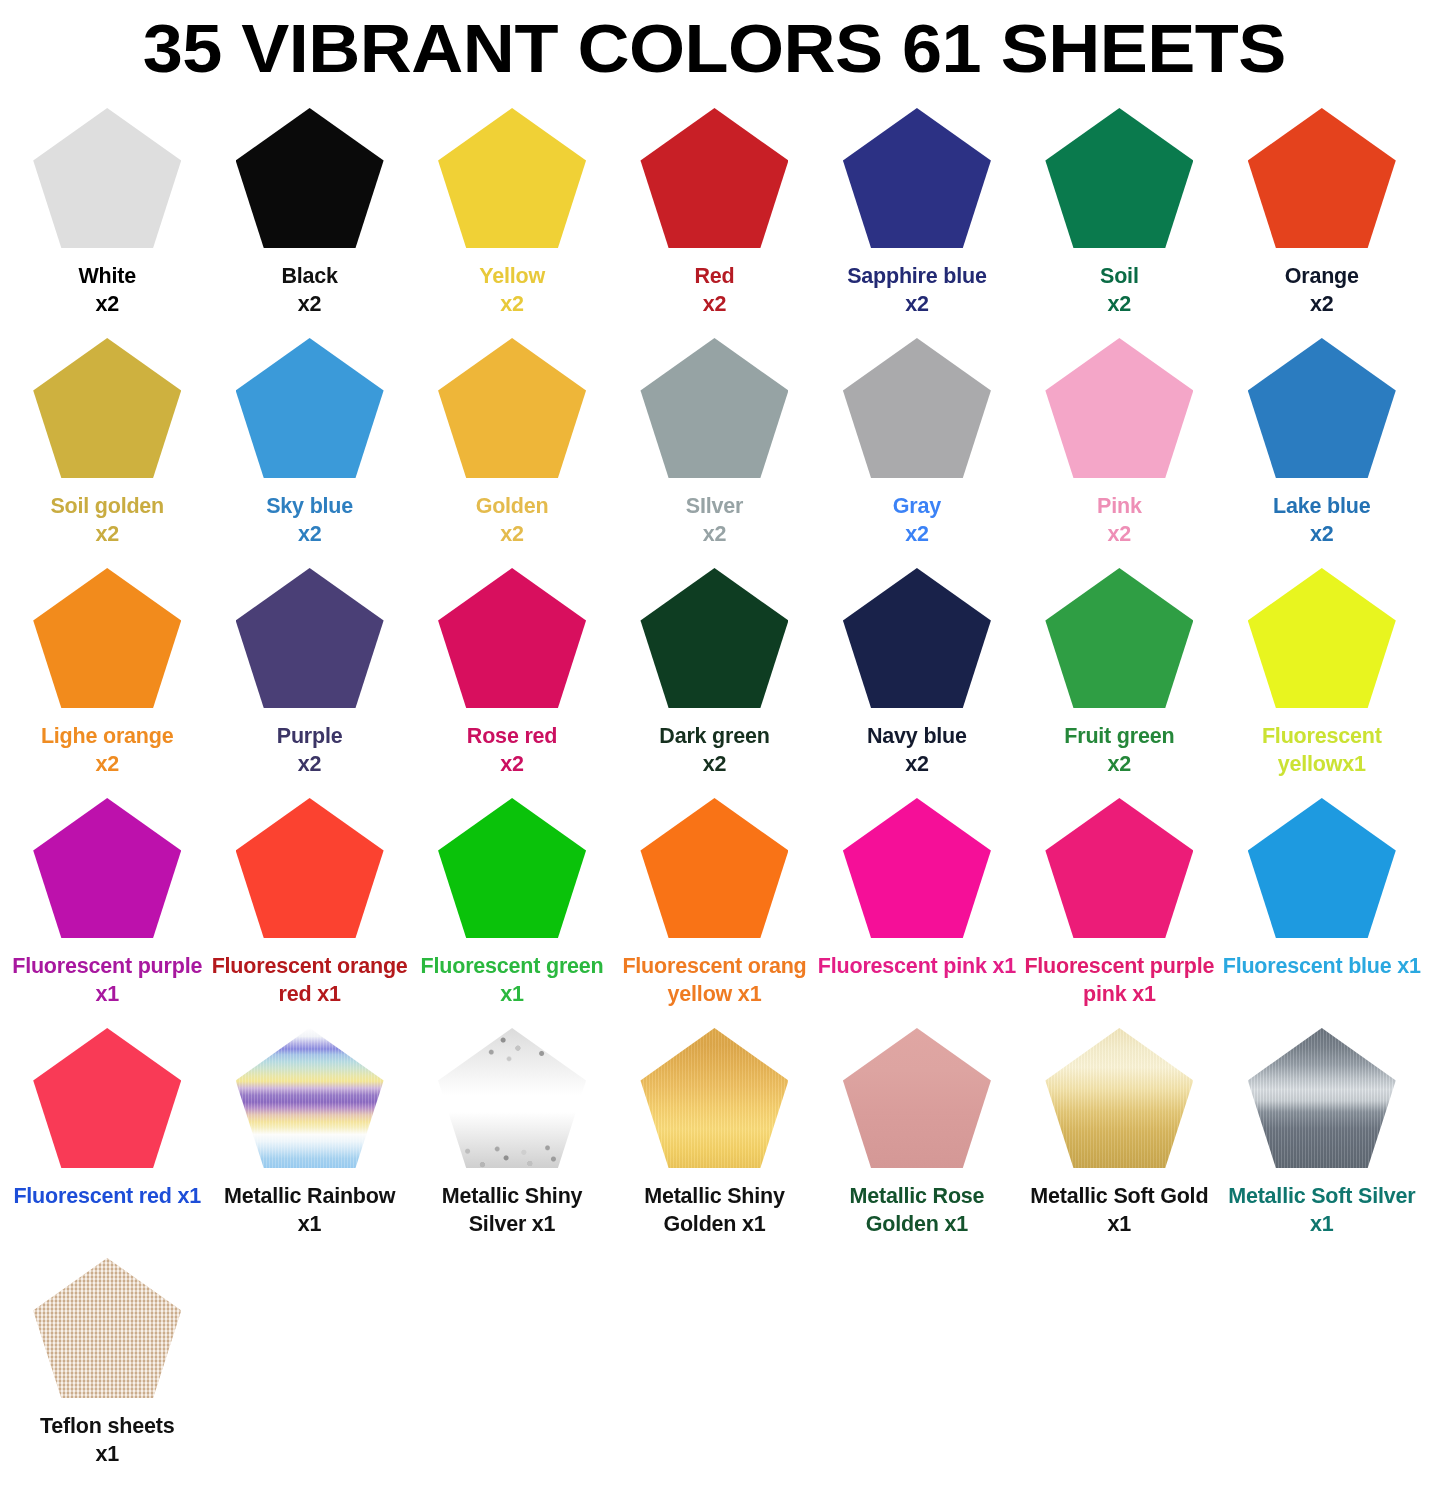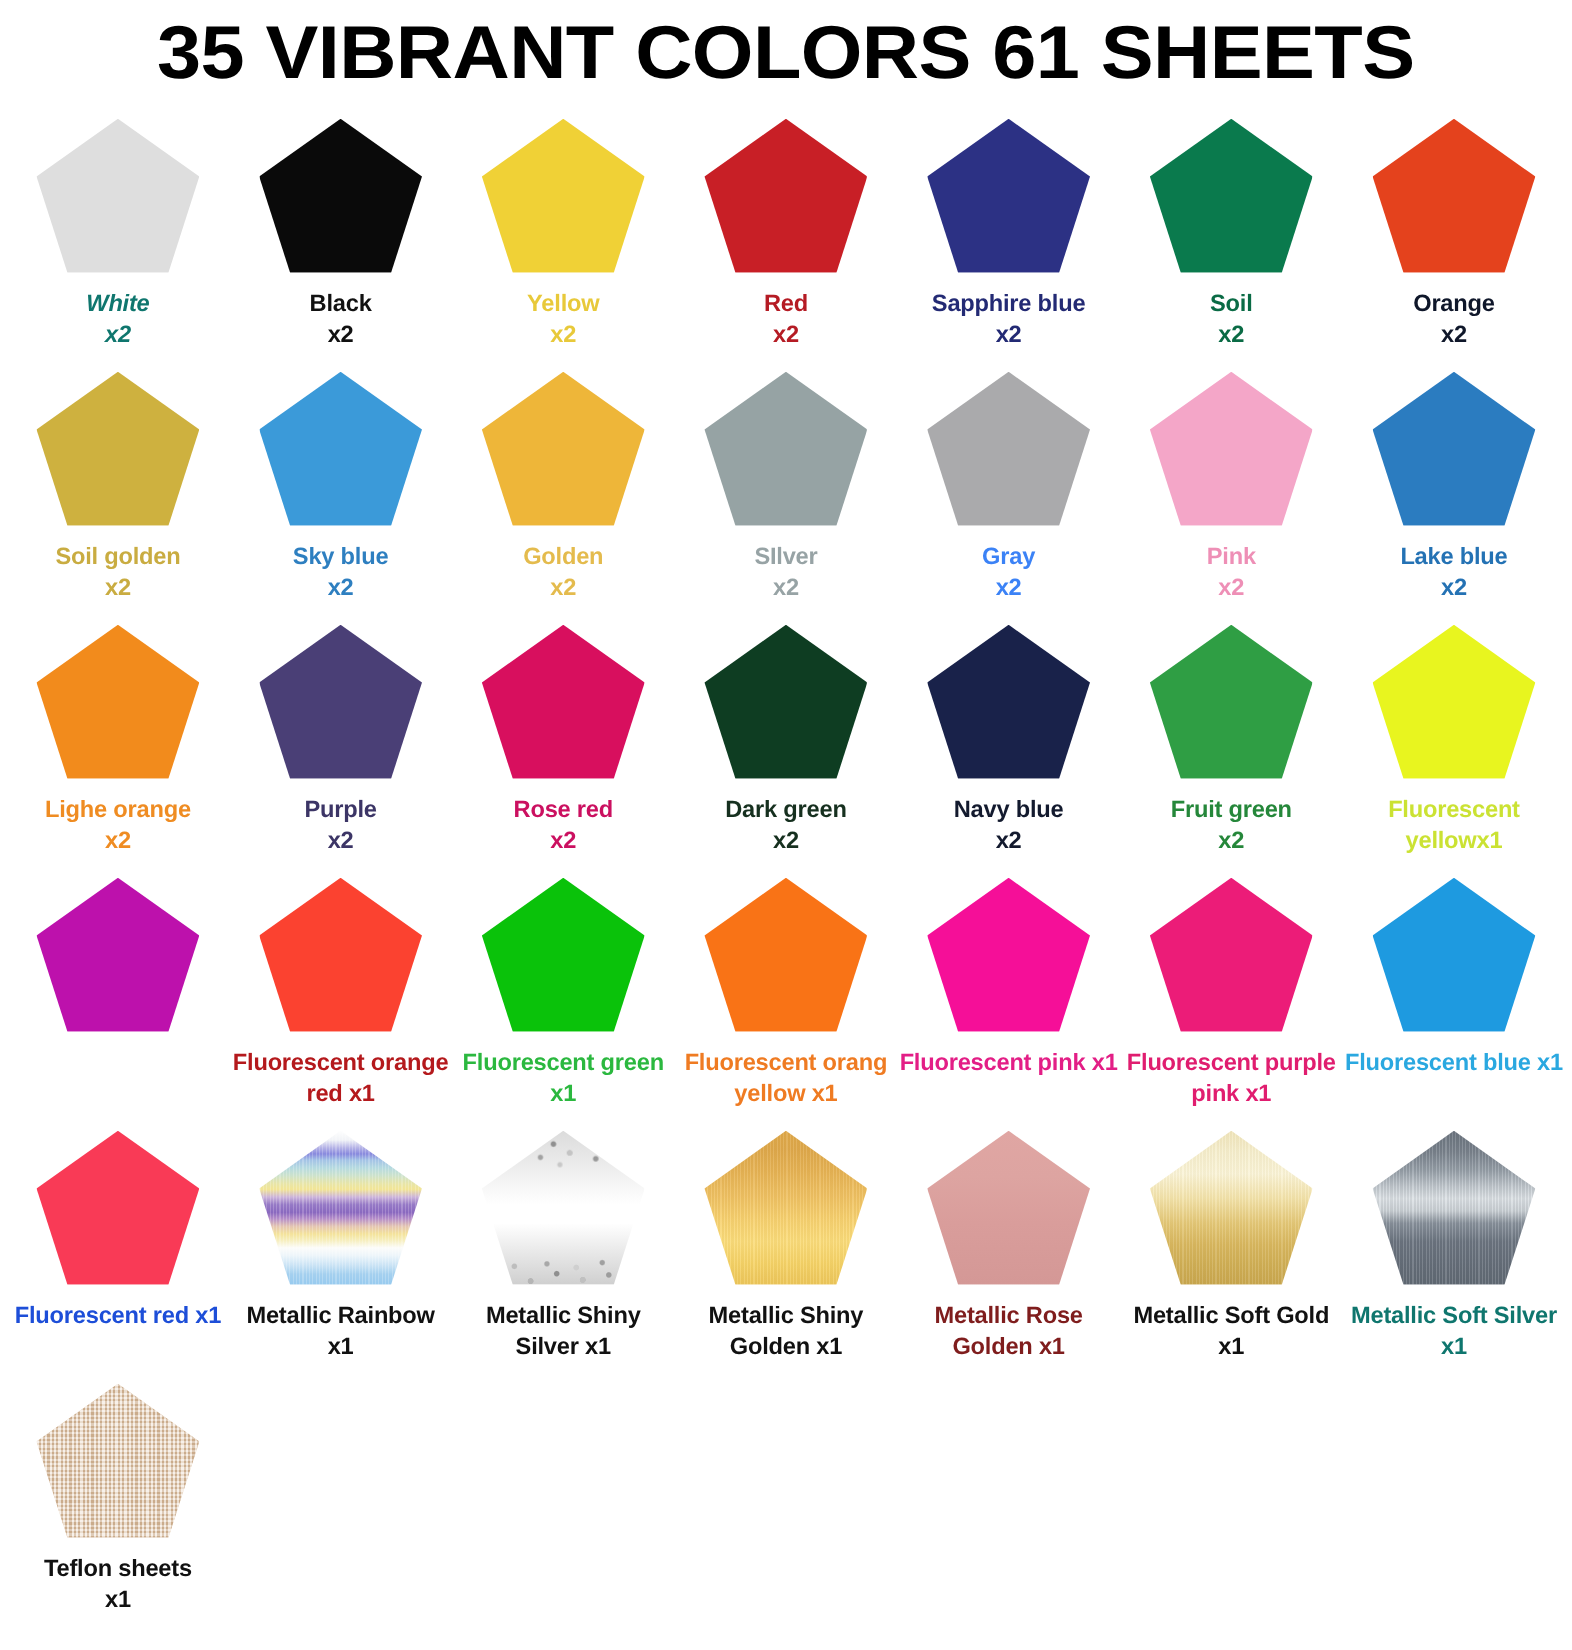--- a/index.html
+++ b/index.html
@@ -221,21 +221,21 @@
 
 <div class="title-bar">
   <div class="title">35 VIBRANT COLORS 61 SHEETS</div>
 </div>
 
 <div class="grid">
     <div class="cell">
       <div class="swatch-wrap">
         <div class="pentagon" style="background: rgb(222, 222, 222);"></div>
       </div>
-      <div class="label" style="color: #0f766e; font-style: italic;"><span>White</span><span class="qty">x2</span></div>
+      <div class="label" style="color: #000000;"><span>White</span><span class="qty">x2</span></div>
     </div>
     <div class="cell">
       <div class="swatch-wrap">
         <div class="pentagon" style="background: rgb(10, 10, 10);"></div>
       </div>
       <div class="label" style="color: rgb(17, 17, 17);"><span>Black</span><span class="qty">x2</span></div>
     </div>
     <div class="cell">
       <div class="swatch-wrap">
         <div class="pentagon" style="background: rgb(240, 209, 54);"></div>
@@ -347,20 +347,21 @@
     <div class="cell">
       <div class="swatch-wrap">
         <div class="pentagon" style="background: rgb(232, 245, 31);"></div>
       </div>
       <div class="label" style="color: rgb(203, 226, 51);"><span>Fluorescent yellowx1</span></div>
     </div>
     <div class="cell">
       <div class="swatch-wrap">
         <div class="pentagon" style="background: rgb(189, 17, 172);"></div>
       </div>
+      <div class="label" style="color: rgb(168, 24, 159);"><span>Fluorescent purple x1</span></div>
     </div>
     <div class="cell">
       <div class="swatch-wrap">
         <div class="pentagon" style="background: rgb(251, 66, 48);"></div>
       </div>
       <div class="label" style="color: rgb(180, 25, 28);"><span>Fluorescent orange red x1</span></div>
     </div>
     <div class="cell">
       <div class="swatch-wrap">
         <div class="pentagon" style="background: rgb(10, 194, 10);"></div>
@@ -412,21 +413,21 @@
     <div class="cell">
       <div class="swatch-wrap">
         <div class="pentagon tex-shiny-golden"></div>
       </div>
       <div class="label" style="color: rgb(17, 17, 17);"><span>Metallic Shiny Golden x1</span></div>
     </div>
     <div class="cell">
       <div class="swatch-wrap">
         <div class="pentagon tex-rose-golden"></div>
       </div>
-      <div class="label" style="color: #7f1d1d;"><span>Metallic Rose Golden x1</span></div>
+      <div class="label" style="color: #14532d;"><span>Metallic Rose Golden x1</span></div>
     </div>
     <div class="cell">
       <div class="swatch-wrap">
         <div class="pentagon tex-soft-gold"></div>
       </div>
       <div class="label" style="color: rgb(17, 17, 17);"><span>Metallic Soft Gold x1</span></div>
     </div>
     <div class="cell">
       <div class="swatch-wrap">
         <div class="pentagon tex-soft-silver"></div>

